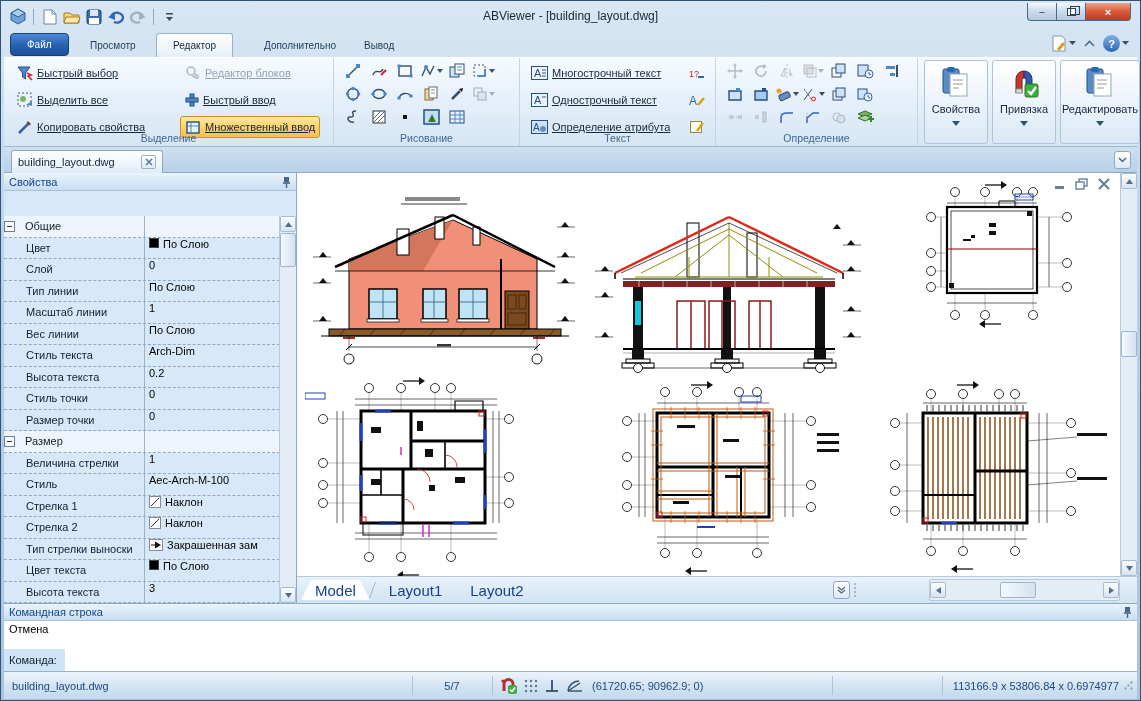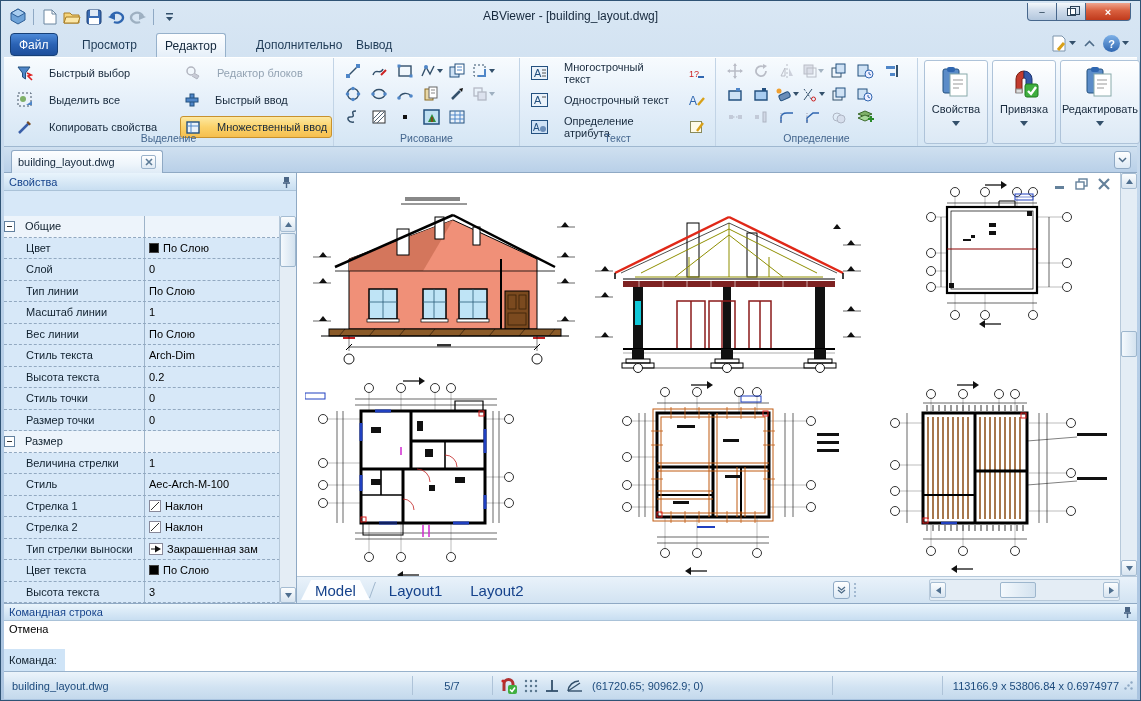--- a/index.html
+++ b/index.html
@@ -17,29 +17,29 @@
   .winbtns{position:absolute;right:6px;top:0;display:flex;}
   .wbtn{height:18px;border:1px solid #47678c;border-top:none;display:flex;align-items:center;justify-content:center;
         background:linear-gradient(#f4f8fb,#cfdceb 45%,#b3c7dd);color:#2b4257;font-size:11px;}
   .wbtn.min{width:30px;border-radius:0 0 0 4px;}
   .wbtn.max{width:28px;border-left:none;border-right:none;}
   .wbtn.close{width:46px;border-radius:0 0 4px 0;background:linear-gradient(#f0a58e,#d9603f 45%,#c03a1c);color:#fff;font-weight:bold;}
   .restore-glyph{width:9px;height:8px;border:1px solid #2b4257;background:#fff;position:relative;}
   .restore-glyph:before{content:"";position:absolute;left:2px;top:-3px;width:8px;height:7px;border:1px solid #2b4257;}
   
   .tabrow{position:absolute;left:3px;right:3px;top:30px;height:26px;}
-  .rtab{position:absolute;top:2px;height:24px;padding:0 8px;display:flex;align-items:center;font-size:12px;color:#1e3a56;border-radius:3px 3px 0 0;}
+  .rtab{position:absolute;top:2px;height:24px;padding:0 16px;display:flex;align-items:center;font-size:10px;color:#1e3a56;border-radius:3px 3px 0 0;}
   .rtab.file{background:linear-gradient(#4d8ad8,#2a62b4 50%,#1d4f9c);color:#fff;border:1px solid #174077;border-radius:4px;top:2px;height:23px;}
   .rtab.active{background:linear-gradient(#fdfeff,#f0f6fc 60%,#e4eef8);border:1px solid #96b1cb;border-bottom:none;color:#13273b;}
   .tabrow-icons{position:absolute;right:8px;top:4px;display:flex;gap:8px;align-items:center;}
   
   .ribbon{position:absolute;left:3px;right:3px;top:56px;height:90px;background:linear-gradient(#f7fbfe,#e3eef9 55%,#d5e6f4);border-top:1px solid #fff;border-bottom:1px solid #9fb8d0;}
   .rgroup{position:absolute;top:0;height:88px;border-right:1px solid #c2d4e6;}
   .gcaption{position:absolute;bottom:2px;left:0;right:0;text-align:center;font-size:10.5px;color:#44668e;}
-  .ritem{position:absolute;height:22px;display:flex;align-items:center;gap:16px;font-size:11px;color:#17293c;padding:0 4px;border:1px solid transparent;border-radius:3px;}
+  .ritem{position:absolute;height:22px;display:flex;align-items:center;gap:4px;font-size:11px;color:#17293c;padding:0 4px;border:1px solid transparent;border-radius:3px;text-decoration:underline;}
   .ritem.disabled{color:#93a3b3;}
   .ritem.hl{background:linear-gradient(#fde9a2,#fbd26a 50%,#f6bf4f);border:1px solid #c8922e;}
   .icell{width:26px;height:20px;display:flex;align-items:center;justify-content:center;gap:1px;}
   .icell.disabled svg{opacity:.4}
   .iconrow{position:absolute;display:flex;}
   .bigbtn{position:absolute;top:2px;height:84px;border:1px solid #aec3d9;border-radius:3px;background:linear-gradient(#ffffff,#eaf2fa 55%,#dcE9f5);
           display:flex;flex-direction:column;align-items:center;justify-content:flex-start;padding-top:6px;font-size:11px;color:#17293c;}
   .bigbtn .lbl{margin-top:4px;}
   .dropArrow{margin-top:6px;}
   
@@ -55,21 +55,21 @@
   .phead{position:absolute;left:0;top:0;right:0;height:18px;background:linear-gradient(#e9f4fc,#c8def1);border-bottom:1px solid #aac2d8;
          display:flex;align-items:center;justify-content:space-between;padding:0 5px;color:#15428b;font-size:11px;}
   .pcombo{position:absolute;left:2px;top:20px;width:288px;height:21px;border:1px solid #7f9db9;background:#fff;display:flex;align-items:center;}
   .pcombo .txt{flex:1;padding-left:4px;font-size:11px;color:#000;}
   .pcombo .btn{width:17px;height:100%;border-left:1px solid #c8d6e4;background:linear-gradient(#f5f9fd,#d8e6f2);display:flex;align-items:center;justify-content:center;}
   .pgrid{position:absolute;left:0;top:43px;width:276px;bottom:0;overflow:hidden;}
   .prow{display:flex;height:21.5px;border-bottom:1px dashed #92a9c1;background:#d7e8f8;align-items:center;}
   .prow.grp{background:#edf4fb;}
   .plabel{width:140px;padding-left:22px;color:#10202e;overflow:hidden;white-space:nowrap;}
   .prow.grp .plabel{padding-left:0;display:flex;align-items:center;gap:10px;width:140px;}
-  .pval{flex:1;align-self:stretch;display:flex;align-items:center;gap:4px;border-left:1px solid #9db3c9;padding-left:4px;color:#000;overflow:hidden;white-space:nowrap;}
+  .pval{flex:1;align-self:stretch;display:flex;gap:4px;border-left:1px solid #9db3c9;padding-left:4px;color:#000;overflow:hidden;white-space:nowrap;}
   .swatch{width:10px;height:10px;background:#000;border:1px solid #444;flex:none;}
   .expbox{width:11px;height:11px;border:1px solid #62809e;background:#fff;position:relative;flex:none;}
   .expbox:after{content:"";position:absolute;left:2px;top:4px;width:5px;height:1px;background:#333;}
   .pscroll{position:absolute;right:0;top:43px;width:17px;bottom:0;background:#e4edf5;border-left:1px solid #b7c9da;}
   .sbtn{position:absolute;left:0;width:16px;height:16px;background:linear-gradient(#fbfdfe,#d7e4f0);border:1px solid #a5bcd2;border-radius:2px;display:flex;align-items:center;justify-content:center;}
   .sthumb{position:absolute;left:0;width:16px;background:linear-gradient(90deg,#f4f9fd,#d3e2ef);border:1px solid #9db6cd;border-radius:2px;}
   
   .canvas{position:absolute;left:293px;right:0;top:0;height:430px;background:#fff;}
   .mdi{position:absolute;top:5px;right:26px;display:flex;gap:8px;}
   .vscroll{position:absolute;right:0;top:0;width:17px;height:403px;background:#e4edf5;border-left:1px solid #b7c9da;}

